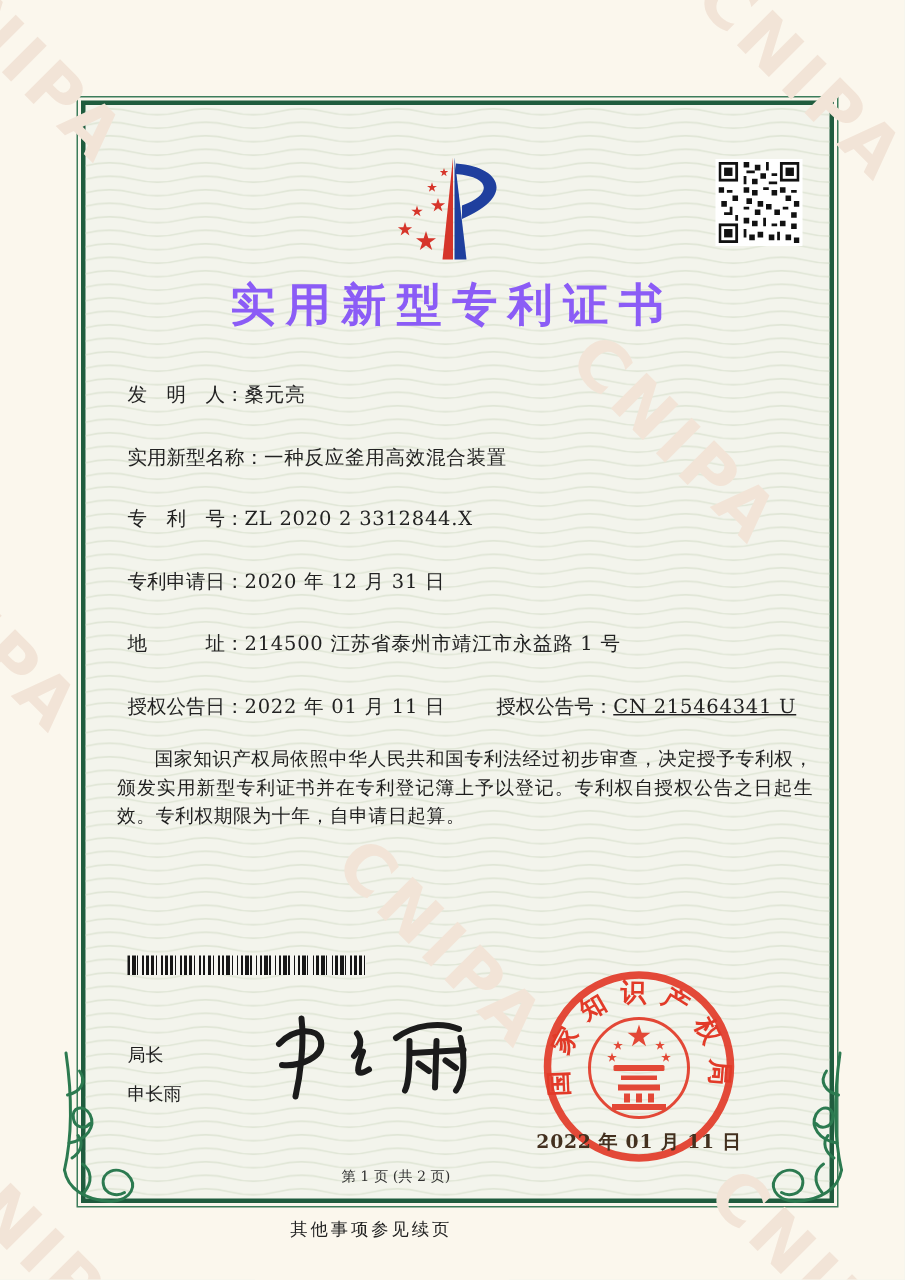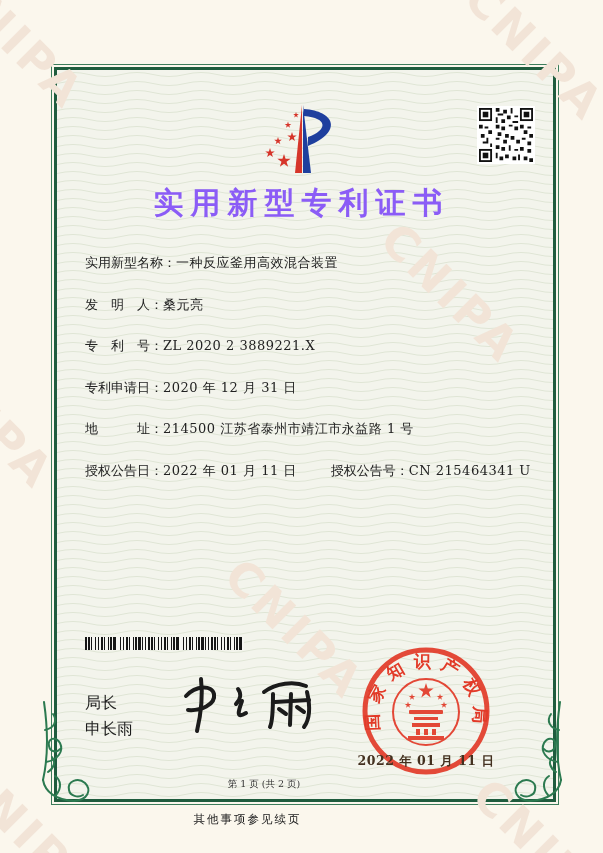--- a/index.html
+++ b/index.html
@@ -18,31 +18,31 @@
   .content{position:absolute;inset:0;z-index:3;}
   .cert-no{position:absolute;left:75px;top:103px;font-size:13px;letter-spacing:1px;color:#333;}
   .logo{position:absolute;left:256px;top:101px;}
   .qr{position:absolute;left:477px;top:106px;width:54px;height:54px;background:#fff;padding:2px;}
   .title{position:absolute;left:0;top:183px;width:603px;text-align:center;
          font-size:30px;font-weight:bold;letter-spacing:7px;color:#8b5cf6;}
   .fields{position:absolute;left:85px;top:254px;width:450px;font-size:13px;}
   .frow{margin-bottom:23.5px;white-space:nowrap;}
   .flabel{display:inline-block;color:#222;}
   .fvalue{color:#222;letter-spacing:0.5px;}
-  .pair2{margin-left:34px;}
+  .pair2{margin-left:34px;text-decoration:underline;}
   .paras{position:absolute;left:78px;top:497px;width:464px;font-size:12.5px;
          line-height:18.8px;color:#1e1e1e;text-align:justify;}
   .paras p{margin:0;text-indent:2em;letter-spacing:0.4px;}
   .barcode{position:absolute;left:85px;top:637px;width:159px;height:13px;
     background:repeating-linear-gradient(90deg,
       #161616 0 1.6px,#f6f6f2 1.6px 3px,
       #161616 3px 5.4px,#f6f6f2 5.4px 6.4px,
       #161616 6.4px 7.2px,#f6f6f2 7.2px 10px,
       #161616 10px 11px,#f6f6f2 11px 12.6px);}
-  .signer{position:absolute;left:85px;top:690px;font-size:16px;line-height:26px;color:#1c1c1c;}
+  .signer{position:absolute;left:85px;top:690px;font-size:12px;line-height:26px;color:#1c1c1c;}
   .signature{position:absolute;left:176px;top:674px;}
   .seal{position:absolute;left:359px;top:646px;}
   .seal-date{position:absolute;left:356px;top:753px;width:140px;text-align:center;
              font-size:12.5px;color:#43301f;letter-spacing:0.5px;font-weight:bold;}
   .page-footer{position:absolute;left:0;top:778px;width:528px;text-align:center;
                font-size:9.5px;color:#333;}
   .cont-note{position:absolute;left:0;top:812px;width:495px;text-align:center;
              font-size:11.5px;color:#222;letter-spacing:2px;}
   .flourish{position:absolute;z-index:4;}
 </style>
@@ -111,40 +111,41 @@
                M10,13h2v2h-2z M14,14h2v2h-2z M9,16h2v1h-2z M13,17h2v2h-2z M17,15h2v2h-2z M20,17h2v2h-2z M23,16h2v1h-2z M26,18h2v2h-2z
                M9,20h2v2h-2z M12,21h2v2h-2z M16,20h1v3h-1z M19,22h2v1h-2z M22,21h2v2h-2z M26,22h2v2h-2z
                M9,24h1v3h-1z M11,26h2v2h-2z M14,25h2v2h-2z M18,26h2v2h-2z M21,25h1v3h-1z M24,26h2v2h-2z M27,27h2v2h-2z"></path>
     </g>
   </svg>
 
   <div class="title">实用新型专利证书</div>
 
   <div class="fields">
     <div class="frow">
+      <span class="flabel">发　明　人：</span><span class="fvalue">桑元亮</span>
+    </div>
+    <div class="frow">
       <span class="flabel">实用新型名称：</span><span class="fvalue">一种反应釜用高效混合装置</span>
     </div>
     <div class="frow">
-      <span class="flabel">发　明　人：</span><span class="fvalue">桑元亮</span>
-    </div>
-    <div class="frow">
-      <span class="flabel">专　利　号：</span><span class="fvalue">ZL 2020 2 3889221.X</span>
+      <span class="flabel">专　利　号：</span><span class="fvalue">ZL 2020 2 3312844.X</span>
     </div>
     <div class="frow">
       <span class="flabel">专利申请日：</span><span class="fvalue">2020 年 12 月 31 日</span>
     </div>
     <div class="frow">
       <span class="flabel">地　　　址：</span><span class="fvalue">214500 江苏省泰州市靖江市永益路 1 号</span>
     </div>
     <div class="frow">
       <span class="flabel">授权公告日：</span><span class="fvalue">2022 年 01 月 11 日</span><span class="pair2"><span class="flabel">授权公告号：</span><span class="fvalue">CN 215464341 U</span></span>
     </div>
   </div>
 
   <div class="paras">
+    <p>国家知识产权局依照中华人民共和国专利法经过初步审查，决定授予专利权，颁发实用新型专利证书并在专利登记簿上予以登记。专利权自授权公告之日起生效。专利权期限为十年，自申请日起算。</p>
   </div>
 
   <div class="barcode"></div>
 
   <div class="signer">
     <div>局长</div>
     <div>申长雨</div>
   </div>
 
   <svg class="signature" width="152" height="62" viewBox="0 0 152 62">

